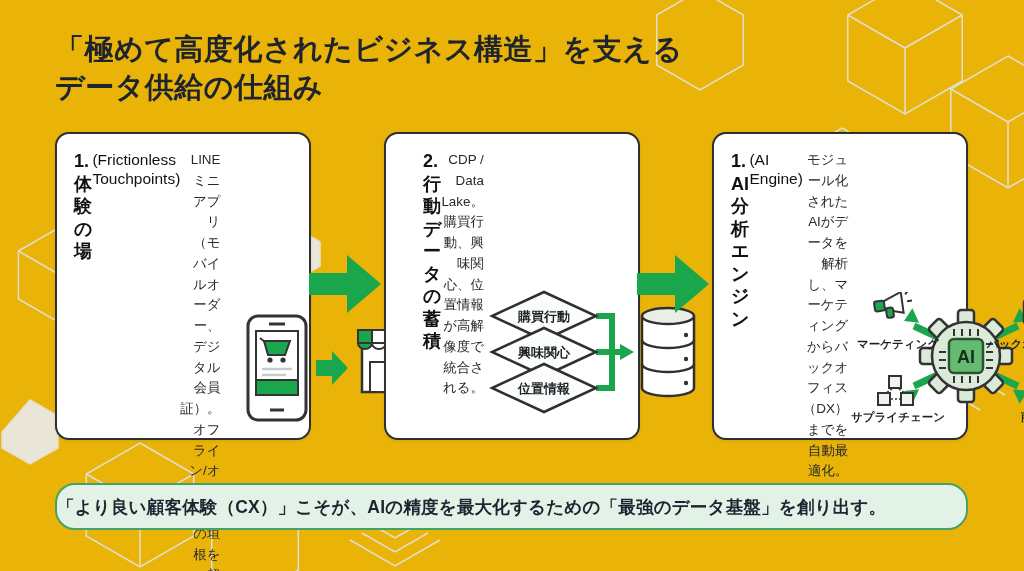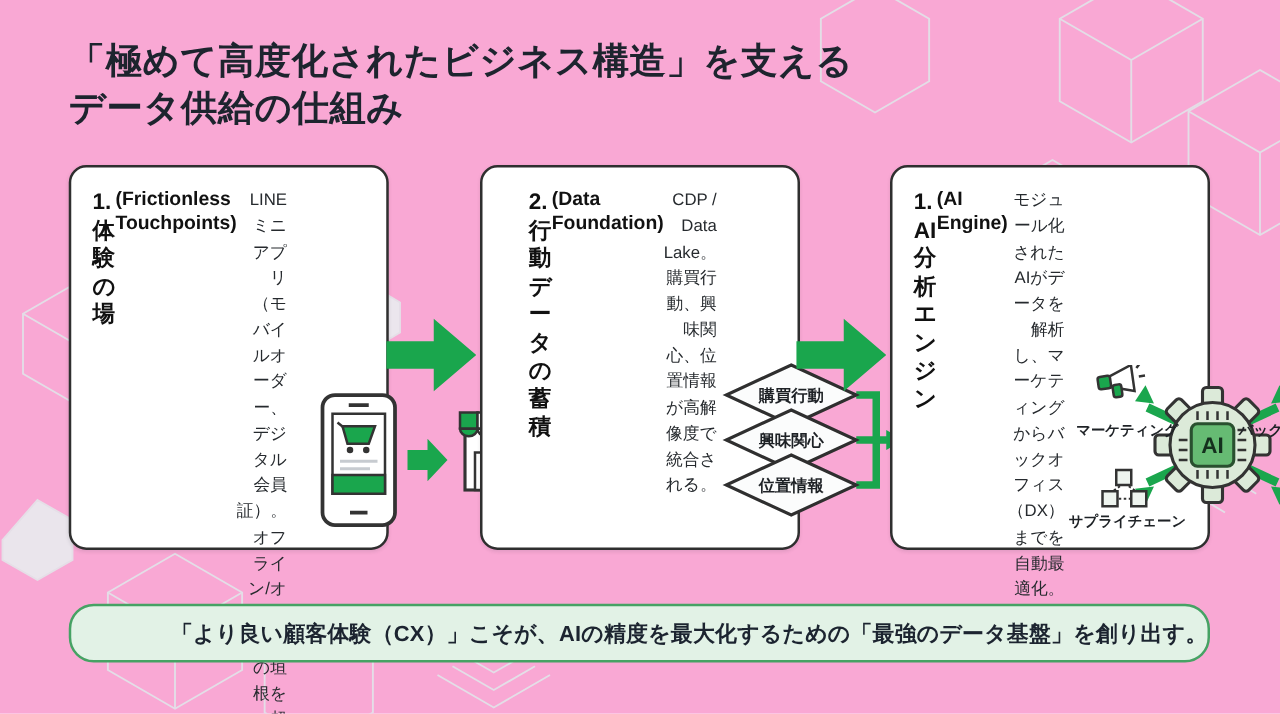--- a/index.html
+++ b/index.html
@@ -1,40 +1,40 @@
 <!DOCTYPE html>
 <html><head>
 <meta charset="utf-8">
 <style>
   * { margin:0; padding:0; box-sizing:border-box; }
   html,body { width:1024px; height:571px; }
   body { font-family:"Liberation Sans","DejaVu Sans",sans-serif; }
-  .slide { position:relative; width:1024px; height:571px; background:#f9a8d4; overflow:hidden; }
+  .slide { position:relative; width:1024px; height:571px; background:#eab308; overflow:hidden; }
 
   .bg-pattern { position:absolute; inset:0; }
 
   .title { position:absolute; left:55px; top:30px; width:760px;
            font-size:29px; font-weight:700; color:#1d242e; line-height:1.32; letter-spacing:.5px; }
 
   .card { position:absolute; top:132px; width:256px; height:308px;
           background:#ffffff; border:2.5px solid #2f2f2f; border-radius:14px;
           padding:16px 17px 12px 17px; display:flex; flex-direction:row;
           box-shadow:0 1px 3px rgba(30,40,50,.10); }
   .card.c1 { left:55px; } .card.c2 { left:384px;padding-left:37px; } .card.c3 { left:712px; }
   .card-heading { font-size:18px; font-weight:700; color:#111; line-height:1.25; }
-  .card-heading-en { font-size:15.5px; font-weight:700; color:#111; line-height:1.25; margin-bottom:10px; }
+  .card-heading-en { font-size:15.5px; font-weight:400; color:#111; line-height:1.25; margin-bottom:10px; }
   .card-body { font-size:13.4px; color:#262a2e; line-height:1.55; white-space:pre-line;text-align:right; }
   .card-figure { margin-top:auto; display:flex; justify-content:center; }
 
   .flow-arrow { position:absolute; top:253px; width:74px; height:62px; }
   .flow-arrow.a1 { left:309px; } .flow-arrow.a2 { left:637px; }
 
   .banner { position:absolute; left:55px; top:483px; width:913px; height:47px;
             background:#e2f2e6; border:2px solid #46a264; border-radius:20px;
-            display:flex; align-items:center; justify-content:flex-end;
+            display:flex; align-items:center; justify-content:flex-start;
             font-size:17.5px; font-weight:700; color:#1c2430; letter-spacing:.2px; }
 
   svg text { font-family:"Liberation Sans","DejaVu Sans",sans-serif; }
   .diamond-label { font-size:13px; font-weight:700; fill:#1e2226; }
   .hub-label { font-size:11.5px; font-weight:700; fill:#1e2226; }
   .ai-label { font-size:18px; font-weight:700; fill:#14301d; }
 </style>
 </head>
 <body>
 
@@ -128,21 +128,20 @@
             <rect x="28" y="23" width="4" height="4" fill="#111"></rect>
             <rect x="14" y="28" width="4" height="4" fill="#111"></rect>
           </g>
         </g>
       </svg>
     </div>
   </div>
 
   <div class="card c2">
     <div class="card-heading">2. 行動データの蓄積</div>
-    <div class="card-heading-en">(Data Foundation)</div>
     <div class="card-body">CDP / Data Lake。
 購買行動、興味関心、位置情報が高解像度で統合される。</div>
     <div class="card-figure">
       <svg width="222" height="142" viewBox="0 0 222 142">
 
         <g stroke="#1aa64d" stroke-width="6" fill="none">
           <path d="M112,32 H128 V66"></path>
           <path d="M112,104 H128 V70"></path>
           <path d="M112,68 H138"></path>
         </g>

